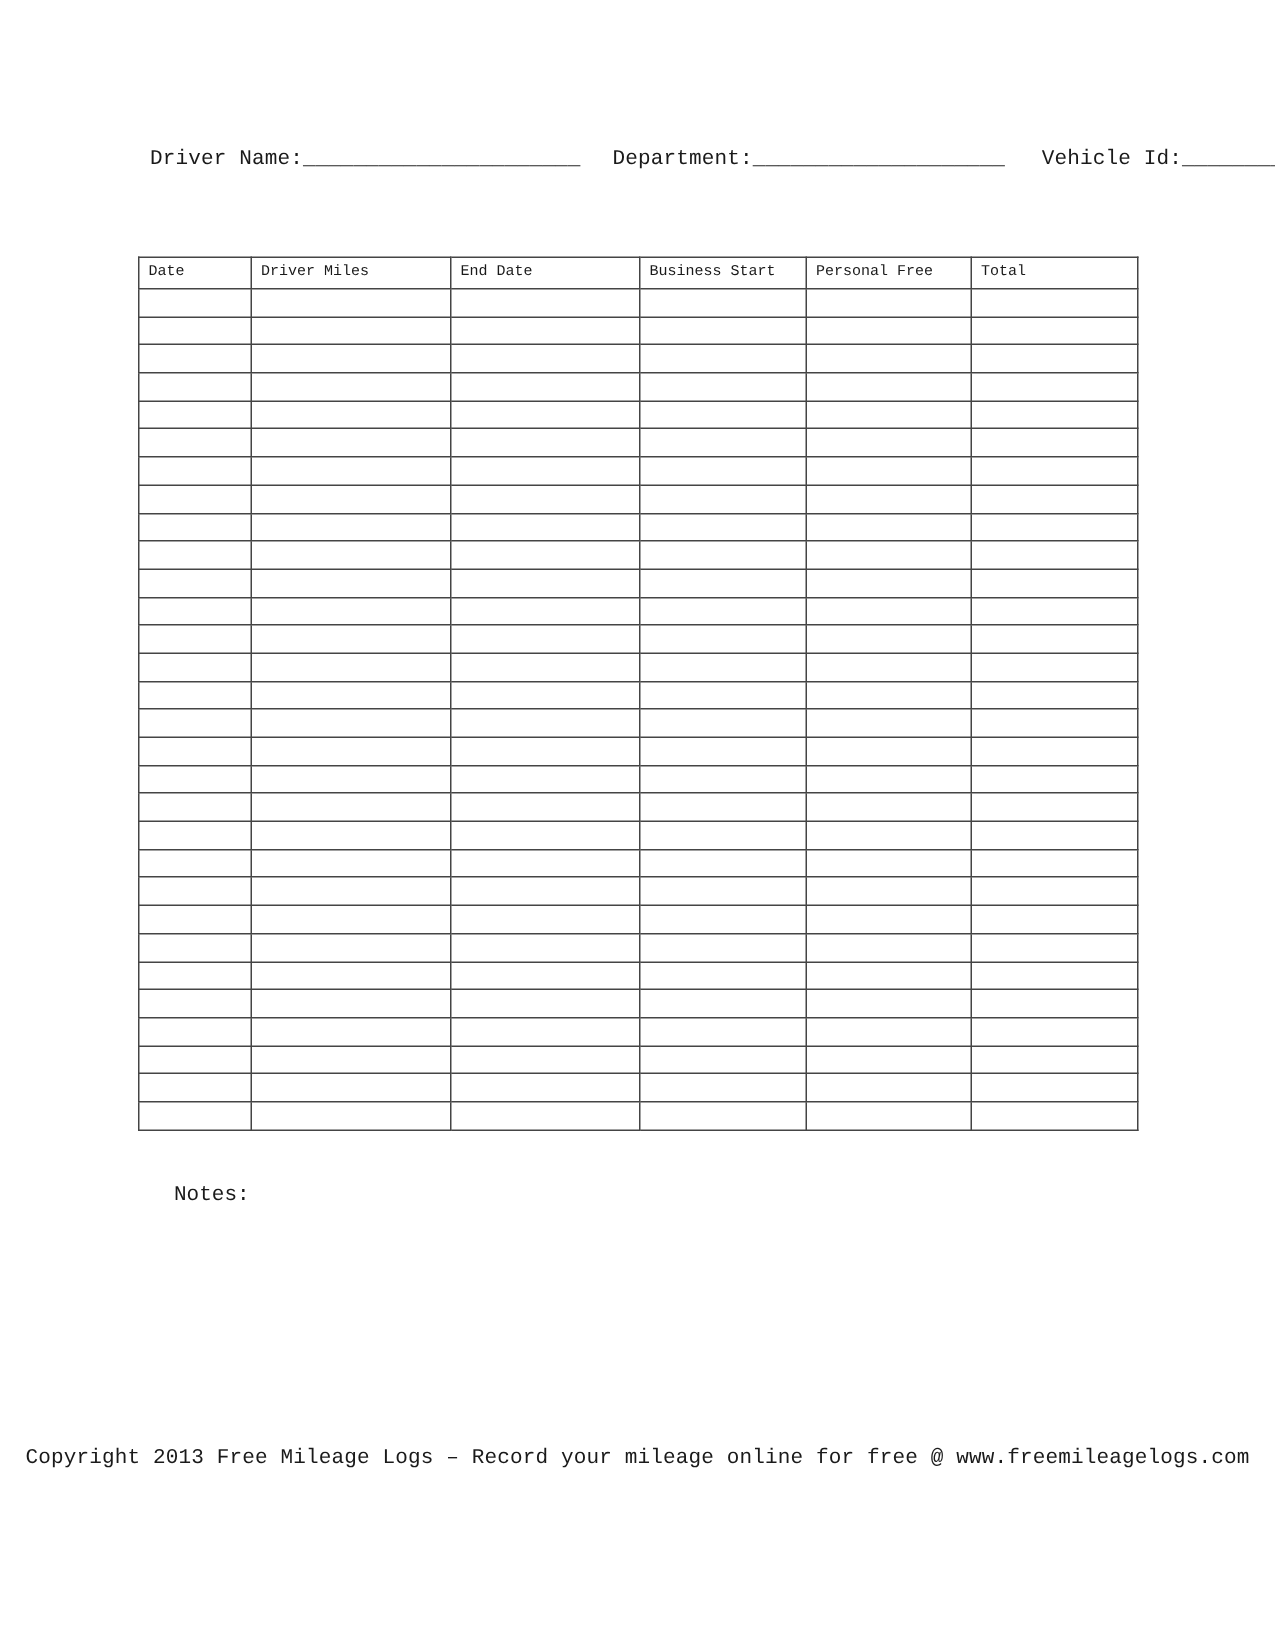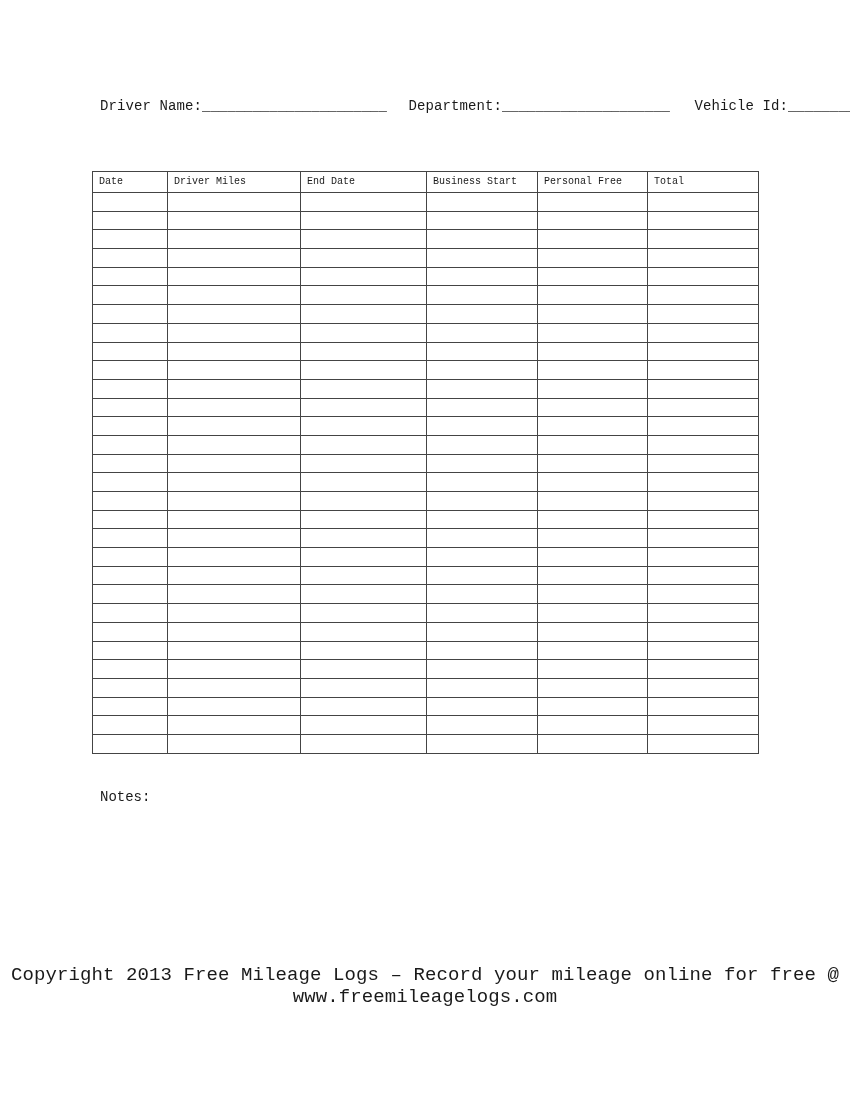--- a/index.html
+++ b/index.html
@@ -43,32 +43,32 @@
     text-align:left;
     vertical-align:middle;
     padding:0 2px 2px 6px;
     height:21px;
     white-space:nowrap;
   }
   table.log tbody tr { height:18.7px; }
 
   .notes-label {
     position:absolute;
-    left:100px;
+    left:116px;
     top:789px;
     font-size:14px;
     text-align:right;
   }
   .footer-text {
     position:absolute;
     left:0;
     top:964px;
     width:850px;
     text-align:center;
-    font-size:19px;
+    font-size:14px;
     letter-spacing:0.1px;
   }
 </style>
 </head>
 <body>
 
 <div class="page" style="--bg: #ffffff; --text: #1a1a1a; --table-border: #444444;">
 
   <div class="form-header">
     <span>Driver Name:</span><span class="blank">______________________</span>

